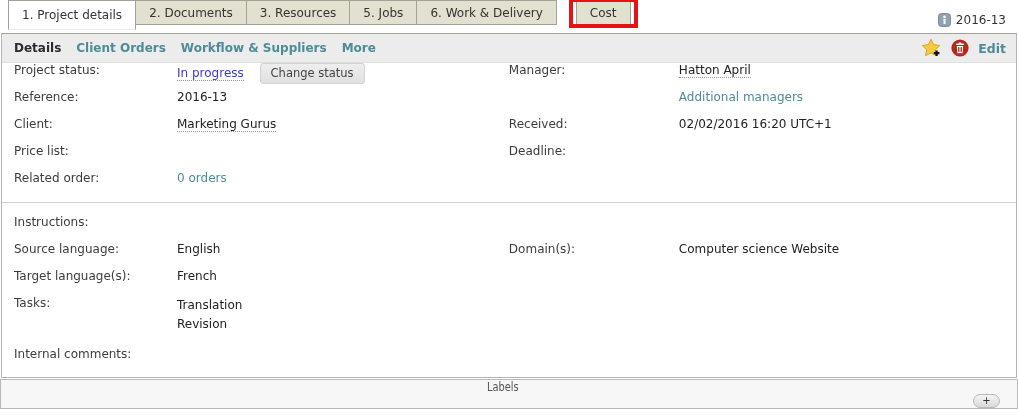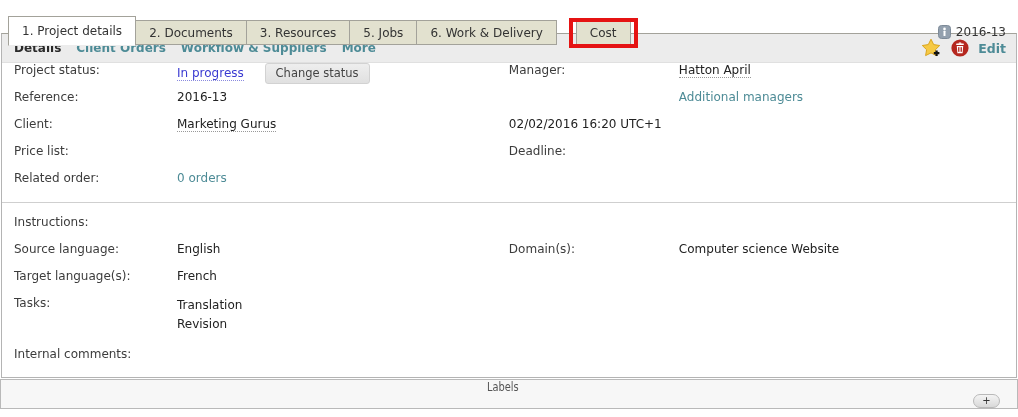--- a/index.html
+++ b/index.html
@@ -6,21 +6,21 @@
   html,body { background:#fff; }
   body {
     width:1018px; height:417px; position:relative; overflow:hidden;
     font-family:"DejaVu Sans","Liberation Sans",sans-serif;
     font-size:12px; color:#333;
   }
 
   
   .tabstrip {
     position:absolute; top:0; left:0; right:0; height:45px;
-    display:flex; align-items:flex-end; padding-left:8px; z-index:3;
+    display:flex; padding-left:8px; z-index:3;
   }
   .tab {
     height:25px; padding:0 13px; display:flex; align-items:center;
     background:#e2e1cf; border:1px solid #a3a29a; margin-right:-1px;
     font-size:12px; color:#333; cursor:pointer; white-space:nowrap;
   }
   .tab.active {
     background:#fff; height:30px; margin-bottom:-1px; position:relative; z-index:4;
     border-bottom:1px solid #ececec;
   }
@@ -57,21 +57,21 @@
   .colL { width:49%; padding-left:12px; }
   .colR { width:51%; padding-left:10px; }
   .row { display:flex; align-items:flex-start; min-height:27px; }
   .flabel { width:163px; flex:none; color:#3c3c3c; }
   .colR .flabel { width:170px; }
   .fvalue { color:#222; }
   .dotted { border-bottom:1px dotted #999; cursor:pointer; }
   .status-link { color:#3a3ad1; border-bottom:1px dotted #8a8adf; cursor:pointer; text-decoration:none; }
   .teal-link { color:#4d8b96; cursor:pointer; text-decoration:none; }
   .btn-change {
-    margin-left:17px; padding:2px 10px 3px; font-size:11.5px; color:#444;
+    margin-left:12px; padding:2px 10px 3px; font-size:11.5px; color:#444;
     background:linear-gradient(#eee,#e0e0e0); border:1px solid #d2d2d2;
     border-radius:3px; cursor:pointer; font-family:inherit;
   }
   .divider { border-top:1px solid #cfcfcf; margin-top:4px; }
   .task-lines span { display:block; line-height:19px; }
   .tasks-row { margin-bottom:13px; }
 
   
   .labelsbar {
     position:absolute; top:379px; left:0; right:0; height:30px;
@@ -168,20 +168,21 @@
       <div class="colR">
         <div class="row">
           <span class="flabel">Manager:</span>
           <span class="fvalue dotted">Hatton April</span>
         </div>
         <div class="row">
           <span class="flabel"></span>
           <a class="fvalue teal-link">Additional managers</a>
         </div>
         <div class="row">
+          <span class="flabel">Received:</span>
           <span class="fvalue">02/02/2016 16:20 UTC+1</span>
         </div>
         <div class="row">
           <span class="flabel">Deadline:</span>
           <span class="fvalue"></span>
         </div>
       </div>
     </div>
   </div>
 

